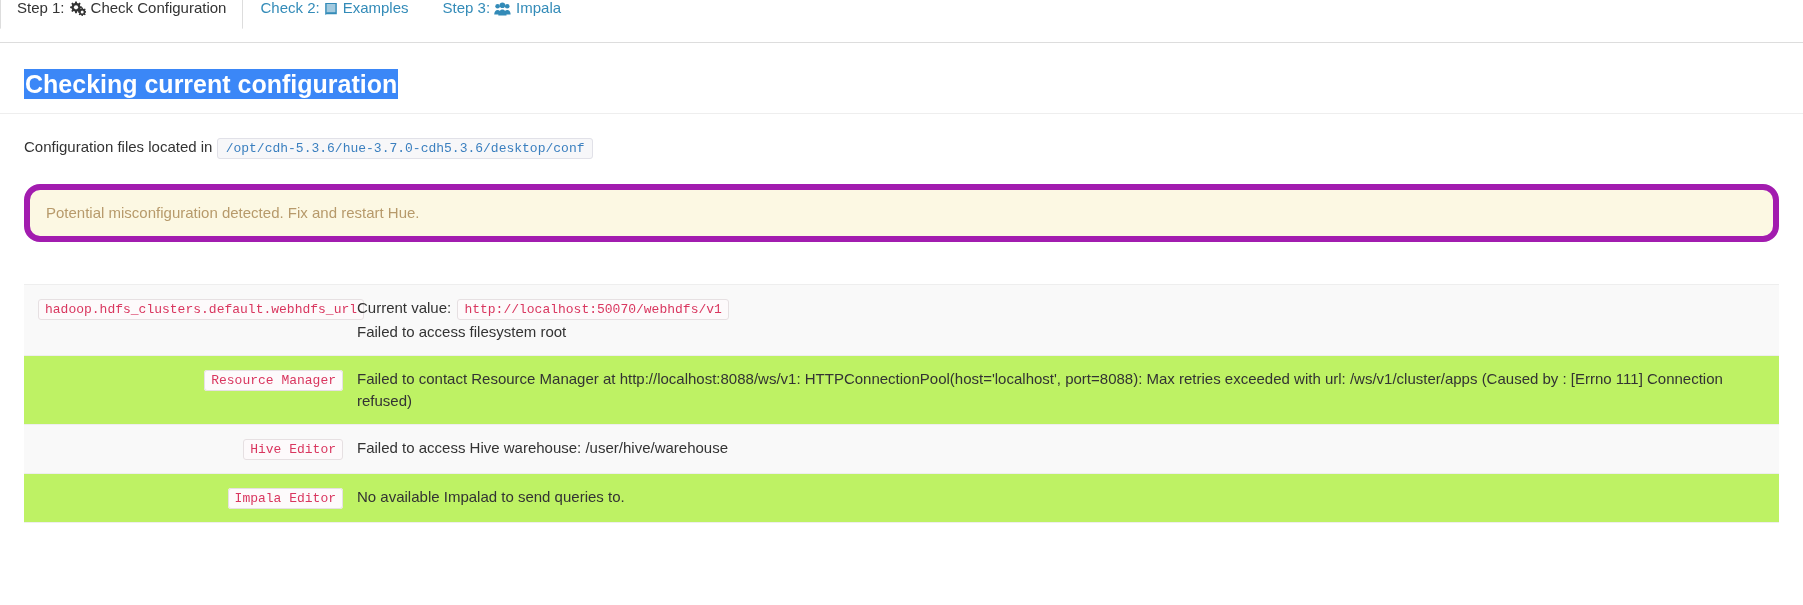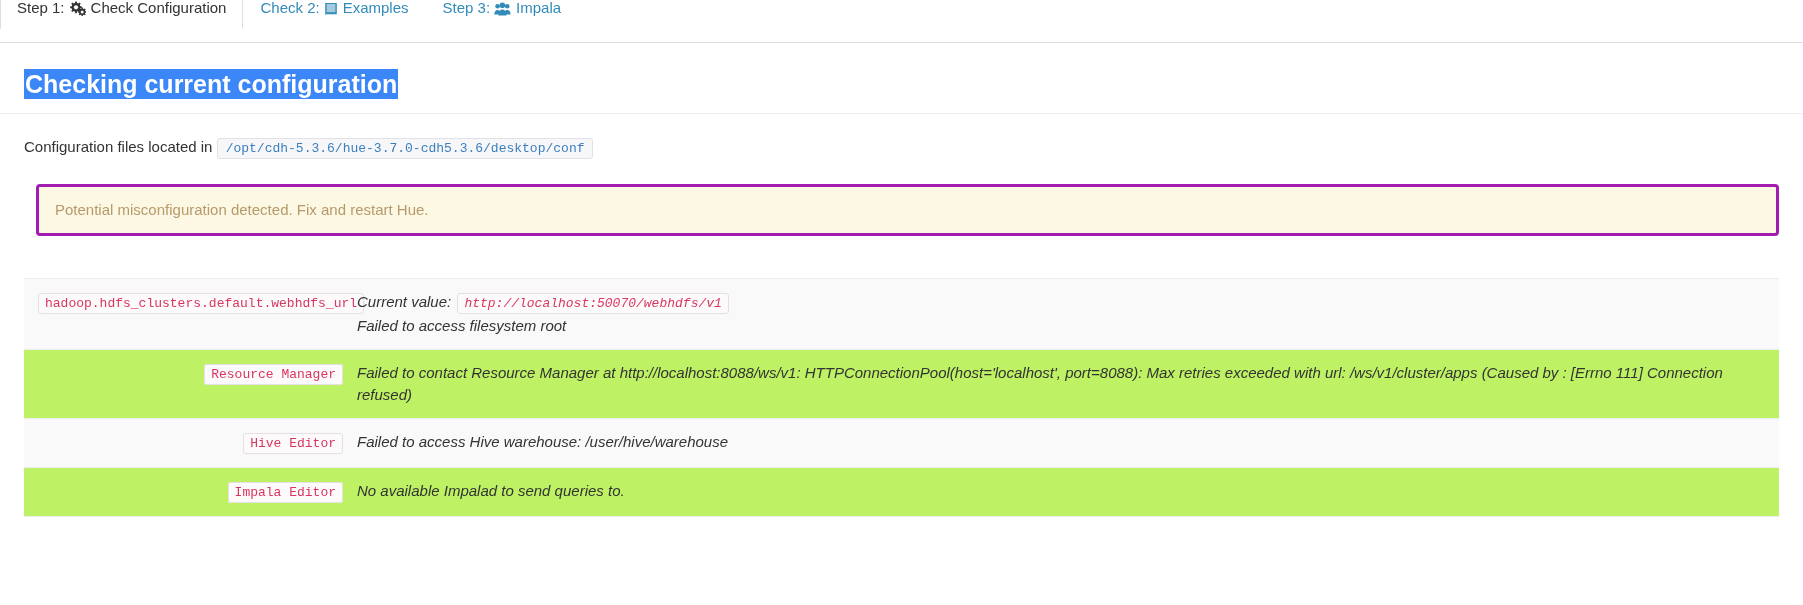--- a/index.html
+++ b/index.html
@@ -113,25 +113,25 @@
     font-size: 13px;
     color: #d9365f;
     background: #fdfafb;
     border: 1px solid #e6e0e2;
     border-radius: 3px;
     padding: 2px 6px;
     white-space: nowrap;
   }
 
   .alert {
-    margin: 18px 0 0 12px;
+    margin: 18px 0 0 0;
     padding: 13px 16px;
     background: #fcf8e3;
-    border: 3px solid #a21caf;
-    border-radius: 4px;
+    border: 6px solid #a21caf;
+    border-radius: 16px;
     color: #b79a6b;
     font-size: 15px;
     line-height: 20px;
   }
 
   .checks-table {
     margin-top: 42px;
     width: 100%;
     border-collapse: collapse;
     table-layout: fixed;
@@ -151,21 +151,20 @@
   }
   .checks-table td.key-cell {
     width: 305px;
     white-space: nowrap;
     text-align: right;
   }
   .checks-table td.msg-cell {
     padding-left: 2px;
     padding-right: 18px;
     word-wrap: break-word;
-    font-style: italic;
   }
   .msg-line { display: block; }
   .cur-val-label { margin-right: 2px; }
 </style>
 </head>
 <body>
 
 <div class="tabs-wrap">
   <div class="tabs">
 

